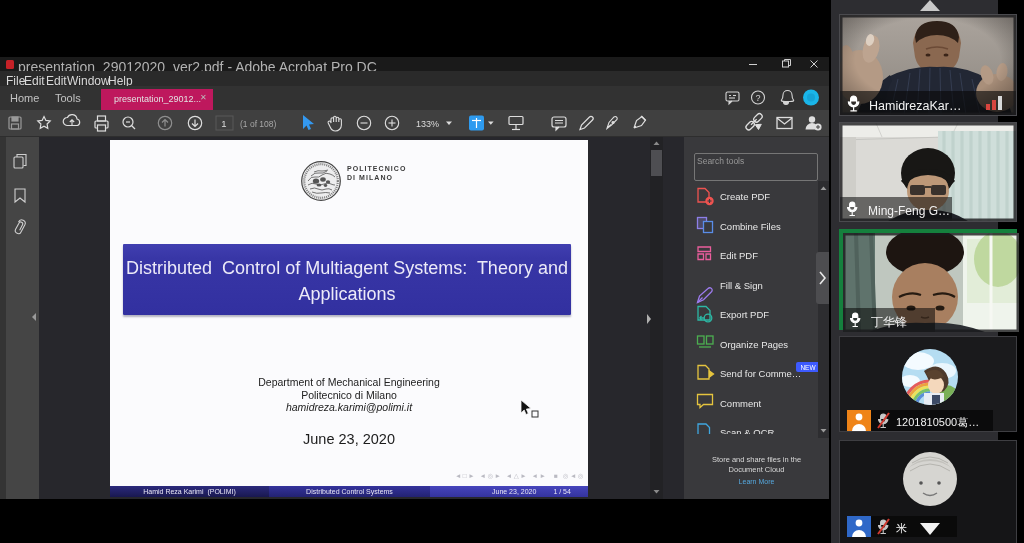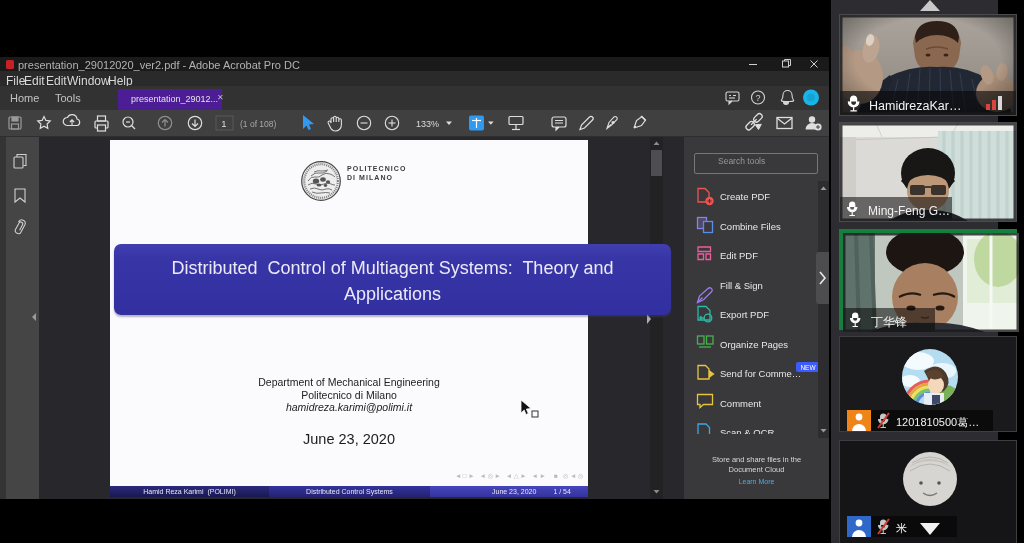--- a/index.html
+++ b/index.html
@@ -4,21 +4,21 @@
 *{margin:0;padding:0;box-sizing:border-box}
 html,body{width:1024px;height:543px;background:#000;overflow:hidden;font-family:"Liberation Sans",sans-serif}
 .abs{position:absolute}
 </style></head>
 <body>
 
 <div class="abs" id="acro" style="left:0px;top:57px;width:829px;height:442px;background:#27272c">
 
 <div class="abs" style="left:0px;top:0px;width:829px;height:14px;background:#1a1a1a">
   <div class="abs" style="left:6px;top:2.5px;width:8px;height:9px;background:#c52127;border-radius:1.5px"></div>
-  <div class="abs" style="left:18px;top:2px;font-size:11px;color:#b2b2b2;letter-spacing:0px">presentation_29012020_ver2.pdf - Adobe Acrobat Pro DC</div>
+  <div class="abs" style="left:18px;top:2px;font-size:14px;color:#b2b2b2;letter-spacing:0px">presentation_29012020_ver2.pdf - Adobe Acrobat Pro DC</div>
   <svg class="abs" style="left:740px;top:0px" width="89" height="14">
     <g stroke="#cfcfcf" stroke-width="1" fill="none">
       <line x1="9" y1="7.5" x2="17" y2="7.5"></line>
       <rect x="42.5" y="4" width="6" height="6"></rect>
           <polyline points="44.5,4 44.5,2.5 50.5,2.5 50.5,8.5 48.5,8.5"></polyline>
       <path d="M70.5 3.5 L77.5 10.5 M77.5 3.5 L70.5 10.5"></path>
     </g>
   </svg>
 </div>
 
@@ -26,21 +26,21 @@
   <span class="abs" style="left:6px;top:2.5px">File</span>
   <span class="abs" style="left:24px;top:2.5px">Edit</span>
   <span class="abs" style="left:46px;top:2.5px">Edit</span>
   <span class="abs" style="left:67px;top:2.5px">Window</span>
   <span class="abs" style="left:108px;top:2.5px">Help</span>
 </div>
 
 <div class="abs" style="left:0px;top:29px;width:829px;height:24px;background:#323232">
   <span class="abs" style="left:10px;top:6px;font-size:11px;color:#c2c2c2">Home</span>
   <span class="abs" style="left:55px;top:6px;font-size:11px;color:#c2c2c2">Tools</span>
-  <div class="abs" style="left:118px;top:3px;width:104px;height:21px;background:#4c1d95;color:#e2e2e2;font-size:9px">
+  <div class="abs" style="left:101px;top:3px;width:112px;height:21px;background:#be185d;color:#e2e2e2;font-size:9px">
     <span class="abs" style="left:13px;top:5px">presentation_29012...</span>
     <span class="abs" style="left:99px;top:4px;font-size:8px;color:#bbb">✕</span>
   </div>
   <svg class="abs" style="left:720px;top:0px" width="109" height="24">
     <g stroke="#d4d4d4" stroke-width="1.1" fill="none">
       <rect x="6" y="6" width="13" height="9" rx="1.5"></rect>
           <path d="M9 15 L9 18 L12 15" fill="#d4d4d4"></path>
       <line x1="9" y1="9.5" x2="11" y2="9.5"></line>
           <line x1="13" y1="9.5" x2="16" y2="9.5"></line>
           <line x1="9" y1="12" x2="15" y2="12"></line>
@@ -175,39 +175,39 @@
       </g>
       <g fill="#555">
         <ellipse cx="15" cy="20" rx="3.2" ry="2.6"></ellipse>
             <ellipse cx="22" cy="18.5" rx="2.8" ry="2.2"></ellipse>
             <ellipse cx="27" cy="21" rx="2.2" ry="1.8"></ellipse>
         <ellipse cx="18" cy="24" rx="2.4" ry="1.6"></ellipse>
             <ellipse cx="24.5" cy="24.5" rx="1.8" ry="1.4"></ellipse>
       </g>
     </svg>
     <div class="abs" style="left:237px;top:25px;font-size:7px;font-weight:bold;color:#3a3a3a;letter-spacing:1.05px;line-height:8.8px">POLITECNICO<br>DI MILANO</div>
-    <div class="abs" style="left:4px;top:104px;width:557px;height:71px;background:linear-gradient(#413fb0 0%,#3836a6 20%,#3230a0 100%);border-radius:7px;box-shadow:0 2px 2px rgba(70,70,100,.4)">
+    <div class="abs" style="left:13px;top:104px;width:448px;height:71px;background:linear-gradient(#413fb0 0%,#3836a6 20%,#3230a0 100%);border-radius:1px;box-shadow:0 2px 2px rgba(70,70,100,.4)">
       <div style="margin-top:12px;text-align:center;font-size:18px;color:#eceaf8;line-height:25.5px">Distributed&nbsp; Control of Multiagent Systems:&nbsp; Theory and<br>Applications</div>
     </div>
     <div class="abs" style="left:0px;top:236px;width:478px;text-align:center;font-size:10.5px;color:#222;line-height:12.6px">Department of Mechanical Engineering<br>Politecnico di Milano<br><i>hamidreza.karimi@polimi.it</i></div>
     <div class="abs" style="left:0px;top:291px;width:478px;text-align:center;font-size:14.5px;color:#1c1c1c">June 23, 2020</div>
     <div class="abs" style="left:295px;top:332px;width:180px;text-align:right;font-size:6.5px;color:#8f8f9c;letter-spacing:1.5px;opacity:.6">◄□►&nbsp;◄◎►&nbsp;◄△►&nbsp;◄►&nbsp;&nbsp;■&nbsp;◎◄◎</div>
     <div class="abs" style="left:0px;top:346px;width:478px;height:11px;font-size:7px;color:#e8e6f5">
       <div class="abs" style="left:0px;top:0px;width:159px;height:11px;background:linear-gradient(#2b2a7c,#191850);text-align:center;line-height:11px">Hamid Reza Karimi&nbsp;&nbsp;(POLIMI)</div>
       <div class="abs" style="left:159px;top:0px;width:161px;height:11px;background:linear-gradient(#34339c,#232272);text-align:center;line-height:11px">Distributed Control Systems</div>
       <div class="abs" style="left:320px;top:0px;width:158px;height:11px;background:linear-gradient(#4645bc,#34339e);line-height:11px"><span style="margin-left:62px">June 23, 2020</span><span style="margin-left:17px">1 / 54</span></div>
     </div>
   </div>
   <svg class="abs" style="left:520px;top:263px" width="22" height="20">
         <path d="M1 0 l0 13 3.2-3 1.8 4.5 2.3-1 -1.9-4.4 4.6-.6 z" fill="#111" stroke="#f8f8f8" stroke-width=".8"></path>
         <rect x="12" y="11" width="6" height="6" fill="none" stroke="#333" stroke-width="1"></rect>
       </svg>
 
   <div class="abs" style="left:684px;top:0px;width:145px;height:362px;background:#39393c">
-    <div class="abs" style="left:10px;top:16px;width:124px;height:21px;border:1px solid #767676;border-radius:2px;font-size:8.5px;color:#989898;line-height:14px;padding-left:23px">Search tools</div>
+    <div class="abs" style="left:10px;top:16px;width:124px;height:28px;border:1px solid #767676;border-radius:2px;font-size:8.5px;color:#989898;line-height:14px;padding-left:2px">Search tools</div>
     <svg class="abs" style="left:0px;top:0px" width="145" height="305">
       <g font-family="Liberation Sans" font-size="9.5" fill="#e8e8e8">
         <text x="36" y="63">Create PDF</text>
         <text x="36" y="92.5">Combine Files</text>
         <text x="36" y="122">Edit PDF</text>
         <text x="36" y="151.5">Fill &amp; Sign</text>
         <text x="36" y="181">Export PDF</text>
         <text x="36" y="210.5">Organize Pages</text>
         <text x="36" y="240">Send for Comme…</text>
         <text x="36" y="269.5">Comment</text>

